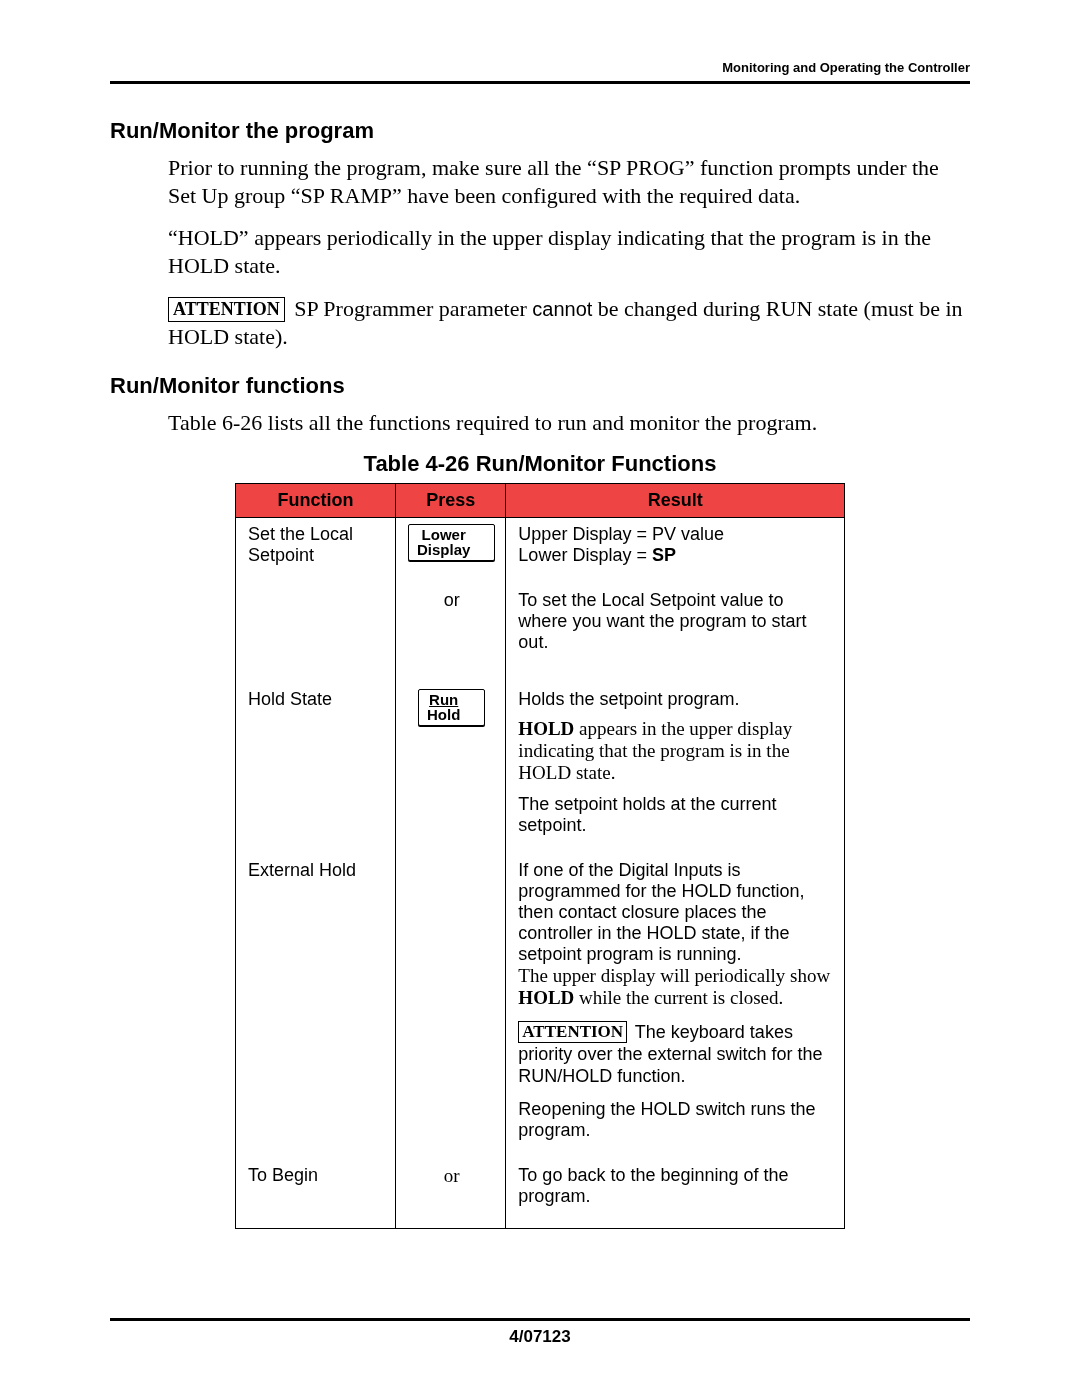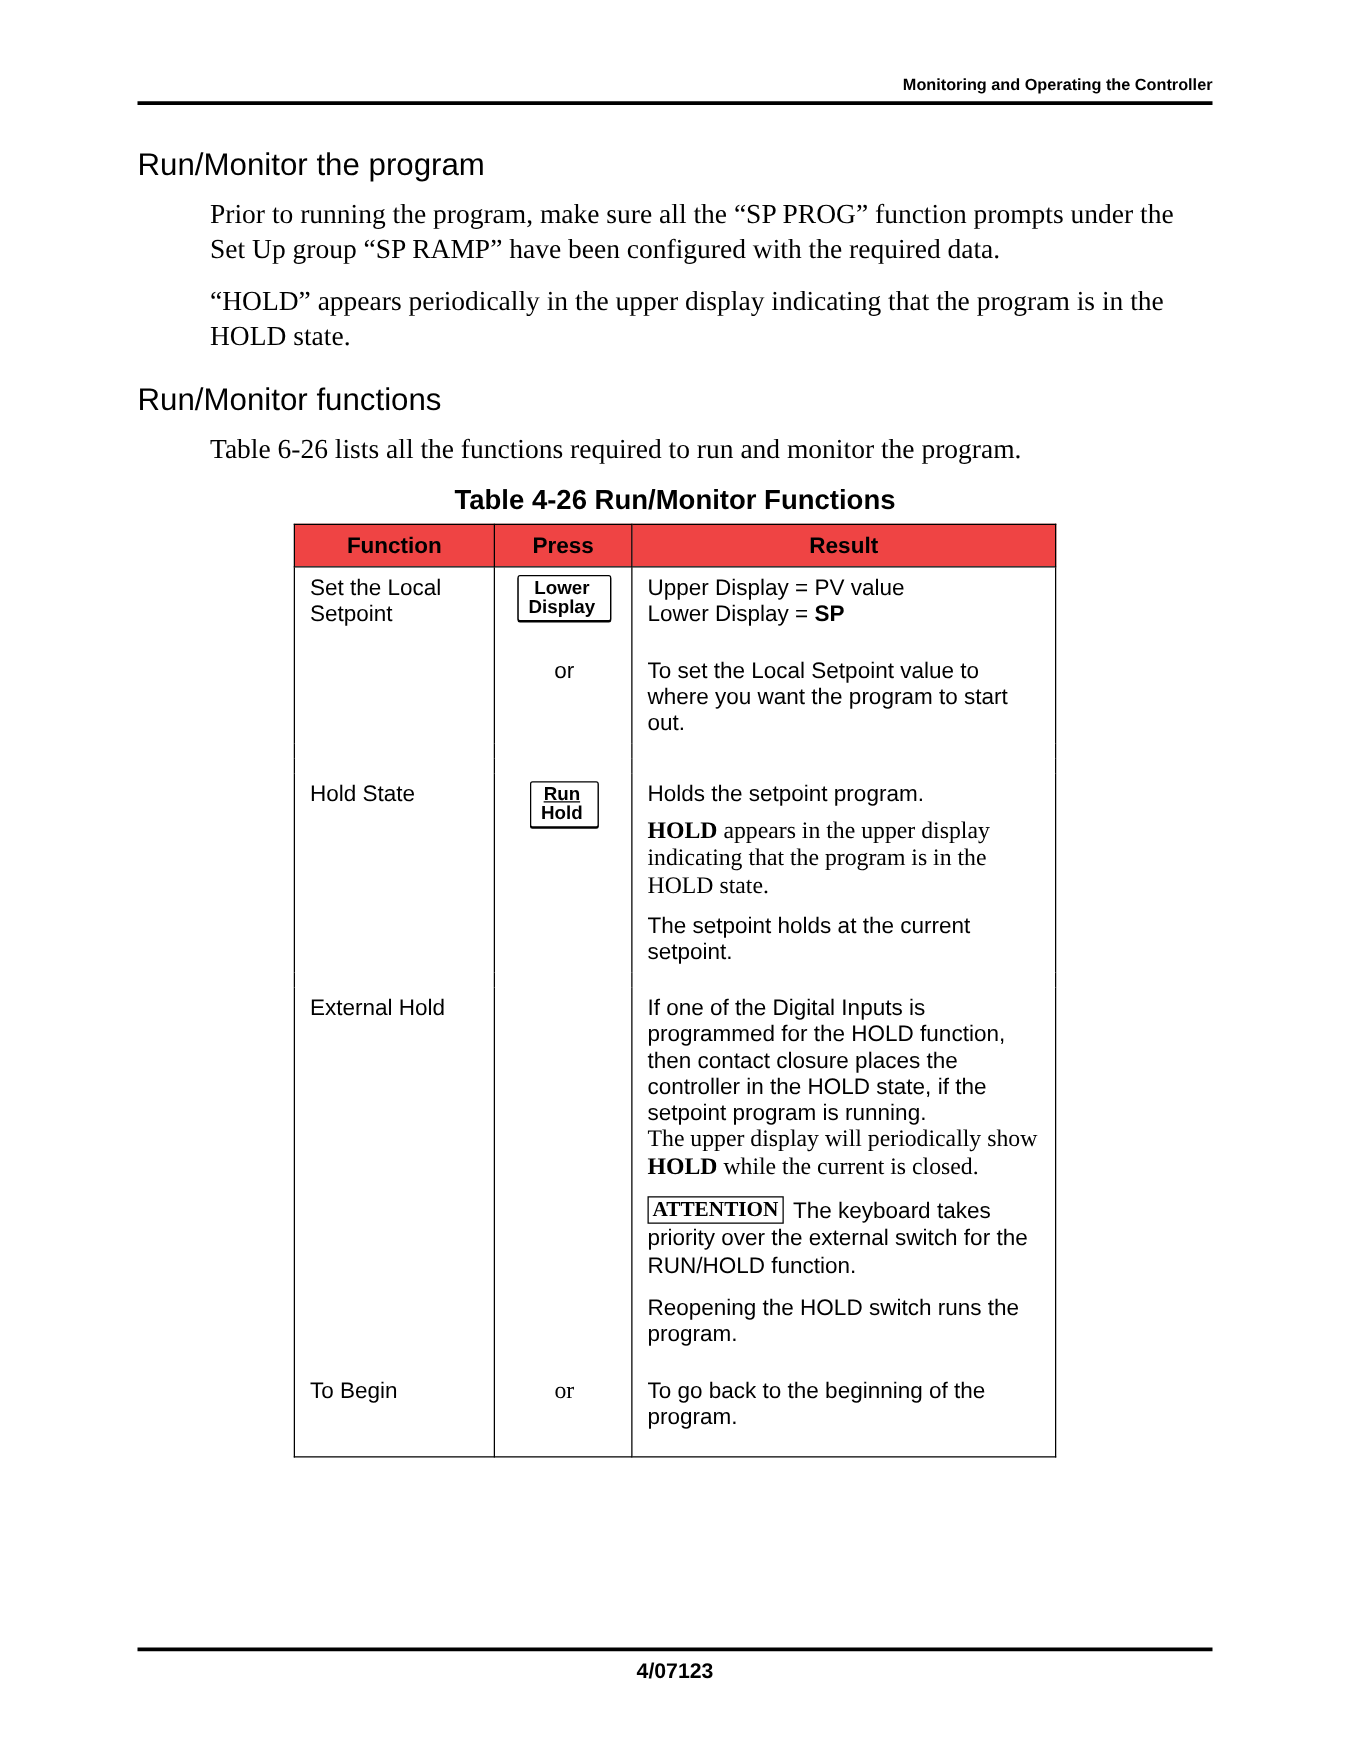--- a/index.html
+++ b/index.html
@@ -22,22 +22,22 @@
     font-size: 13px;
     margin-bottom: 6px;
   }
   .top-rule {
     border: 0;
     border-top: 3px solid #000;
     margin: 0 0 34px 0;
   }
   .sect-h {
     font-family: Arial, Helvetica, sans-serif;
-    font-weight: 400;
-    font-size: 25px;
+    font-weight: 700;
+    font-size: 22px;
     margin: 0 0 10px 0;
   }
   .body-block {
     margin-left: 58px;
     font-size: 22px;
     line-height: 1.28;
   }
   .body-block p { margin: 0 0 14px 0; }
   .att-box {
     display: inline-block;
@@ -75,21 +75,21 @@
     vertical-align: top;
   }
   table.fn tr.last td { border-bottom: 1.5px solid #000; }
   .col-fn  { width: 160px; }
   .col-pr  { width: 110px; text-align: center; }
   .col-res { }
   .keycap {
     display: inline-block;
     border: 1.6px solid #000;
     border-radius: 2px;
-    padding: 2px 12px 3px 8px;
+    padding: 2px 24px 3px 8px;
     line-height: 1.0;
     font-size: 15px;
     font-weight: 700;
     text-align: center;
     background: #fff;
     box-shadow: 0 1px 0 #000;
   }
   .keycap .kline { display:block; }
   .or-txt {
     font-family: Arial, Helvetica, sans-serif;
@@ -134,20 +134,24 @@
 <body>
 
 <div class="page">
   <div class="running-head">Monitoring and Operating the Controller</div>
   <hr class="top-rule">
 
   <div class="sect-h">Run/Monitor the program</div>
   <div class="body-block">
     <p>Prior to running the program, make sure all the “SP PROG” function prompts under the Set Up group “SP RAMP” have been configured with the required data.</p>
     <p>“HOLD” appears periodically in the upper display indicating that the program is in the HOLD state.</p>
+    <p>
+      <span class="att-box">ATTENTION</span>
+      <span>SP Programmer parameter </span><span style="font-family:Arial,Helvetica,sans-serif;font-size:20px;">cannot</span><span> be changed during RUN state (must be in HOLD state).</span>
+    </p>
   </div>
 
   <div class="sect-h" style="margin-top:22px;">Run/Monitor functions</div>
   <div class="body-block">
     <p>Table 6-26 lists all the functions required to run and monitor the program.</p>
   </div>
 
   <div class="table-caption">Table 4-26  Run/Monitor Functions</div>
 
   <table class="fn">

